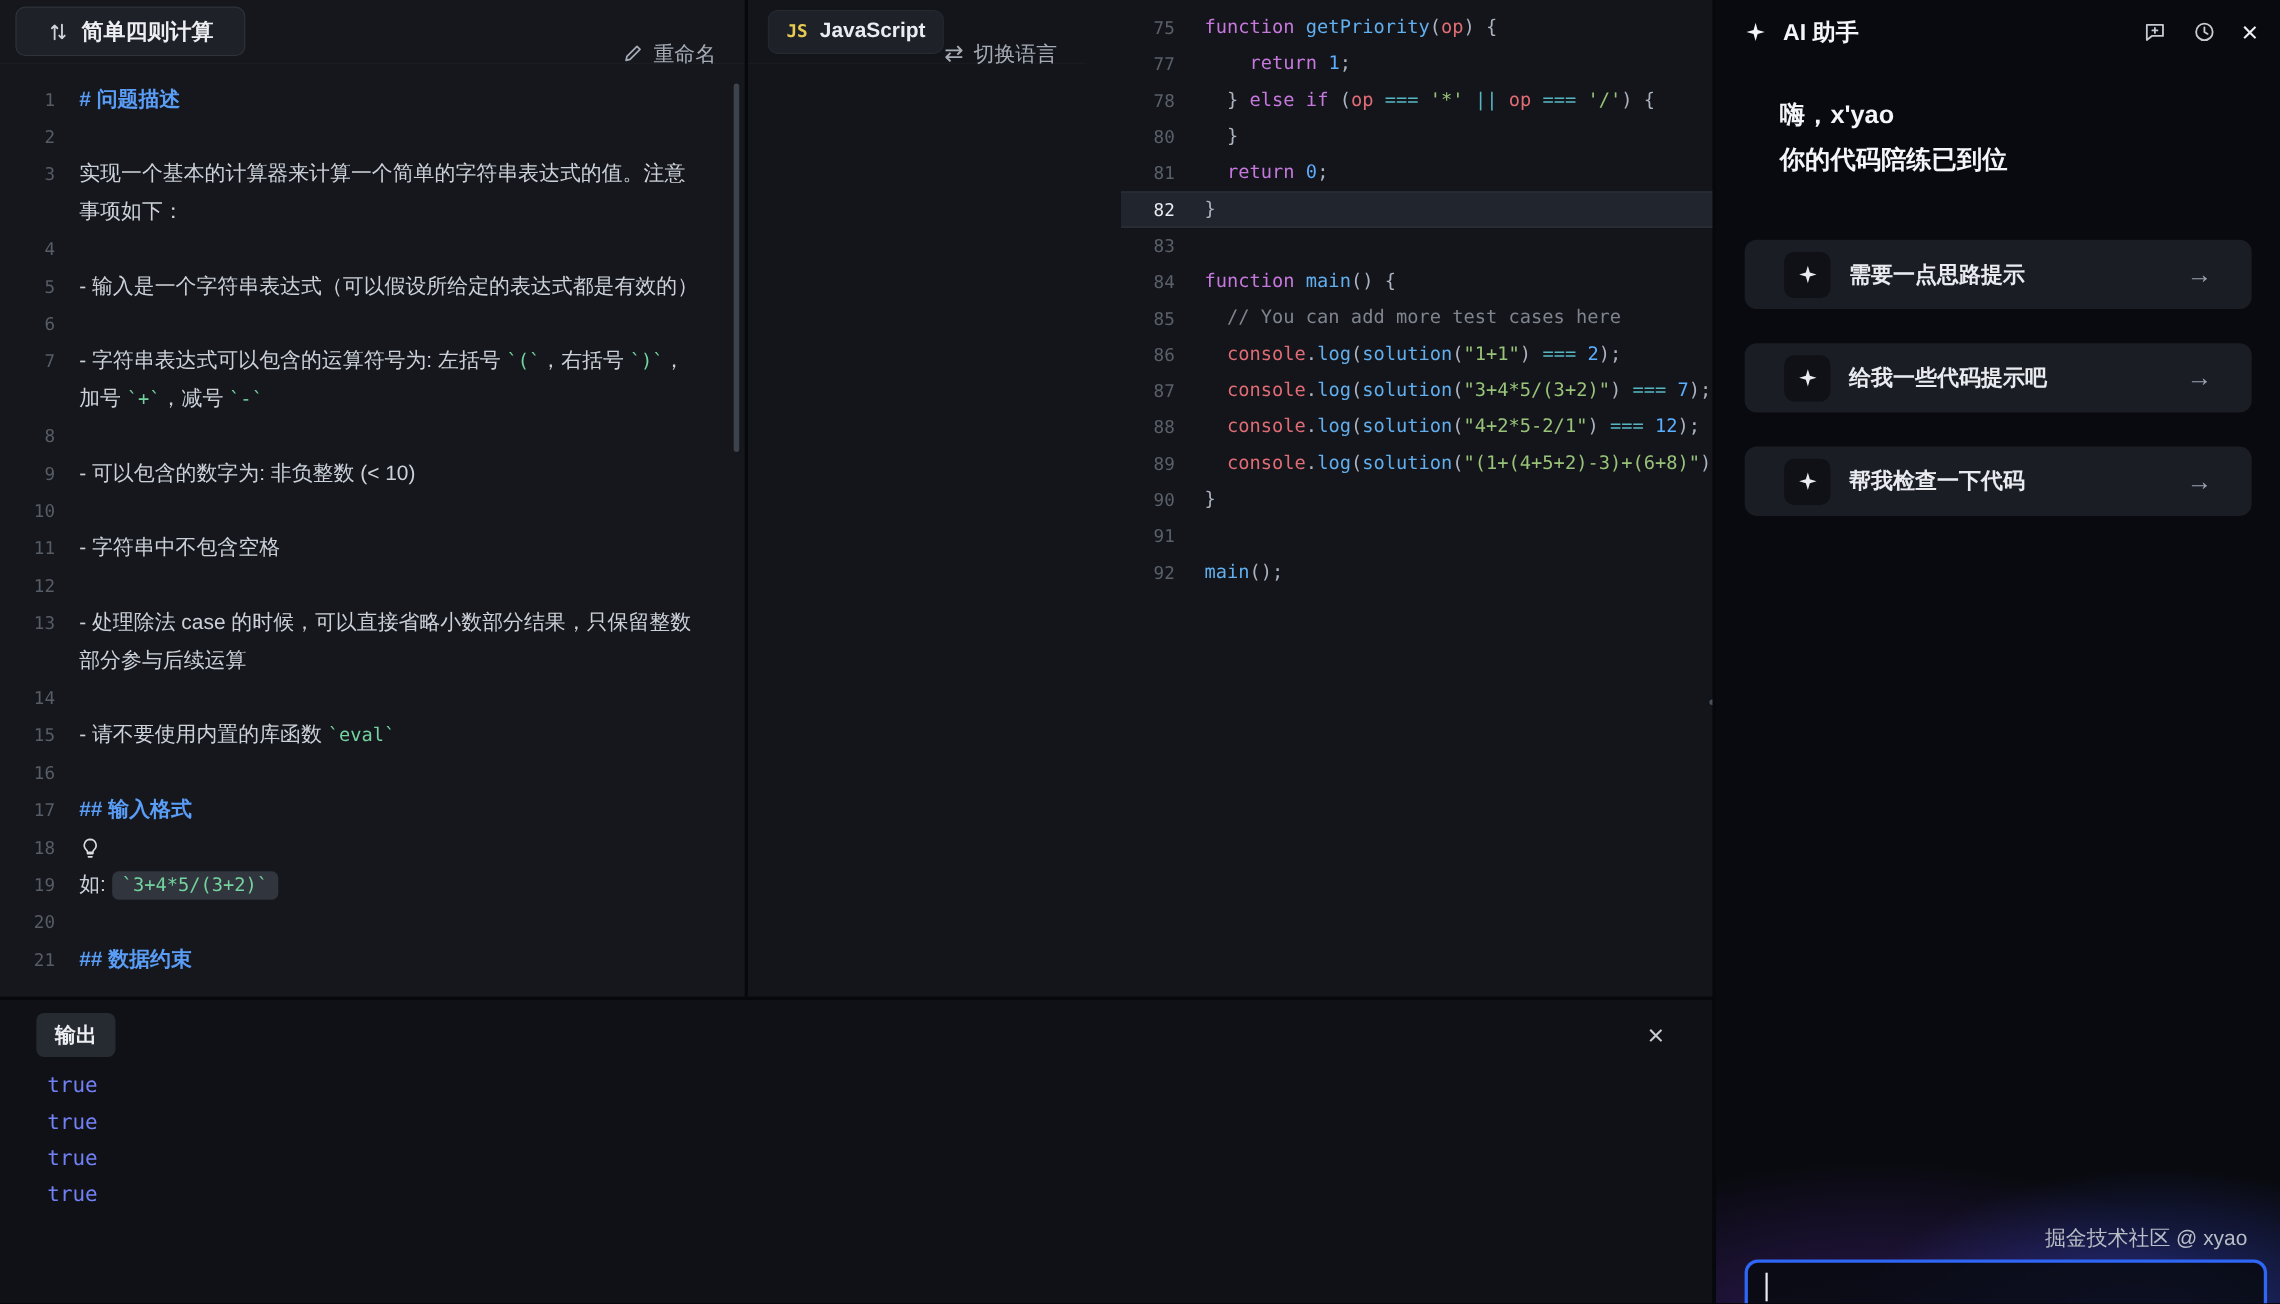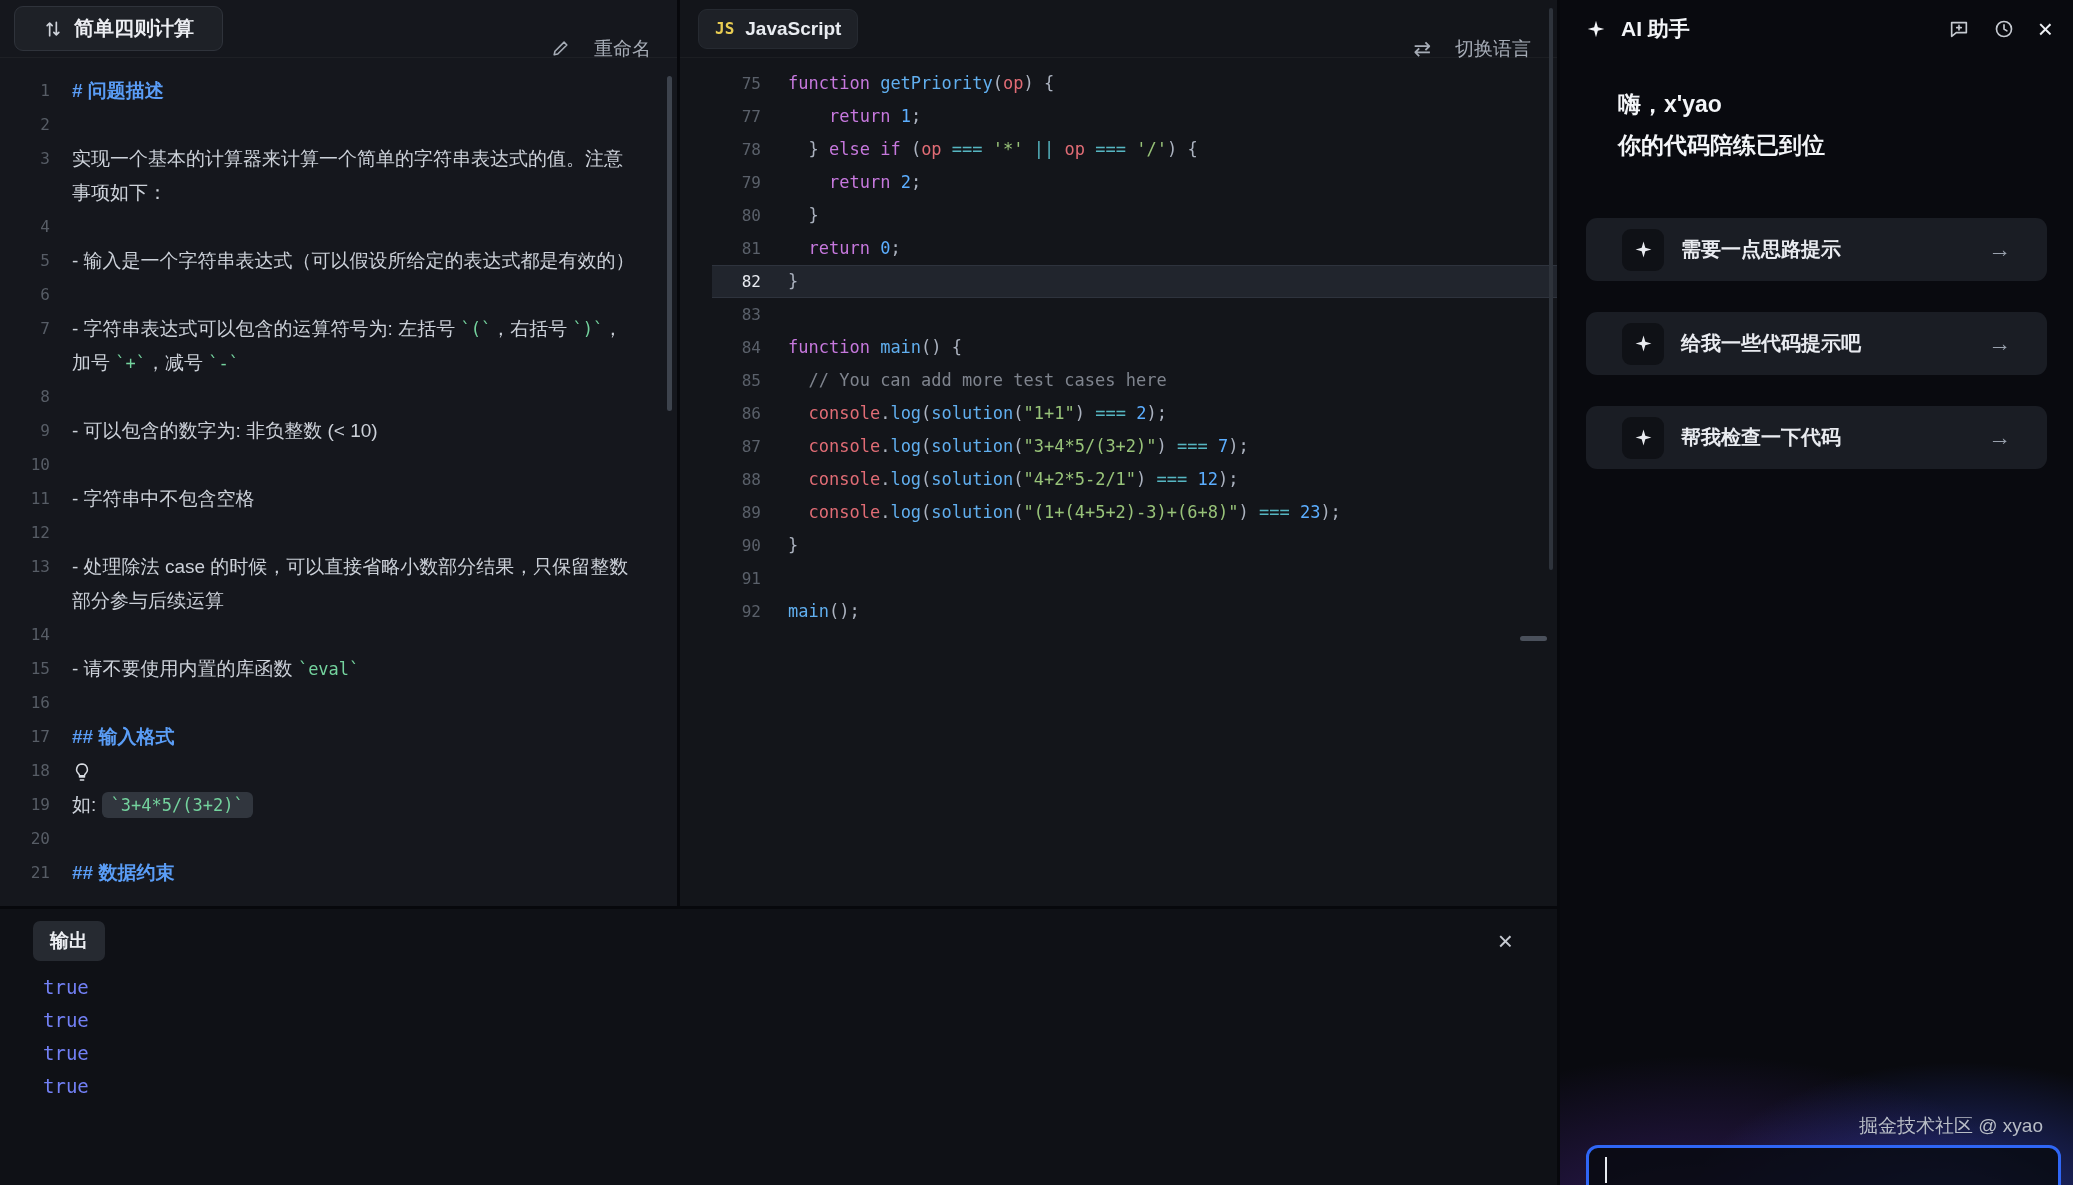--- a/index.html
+++ b/index.html
@@ -11,33 +11,33 @@
   }
   .app { display:flex; width:100%; height:100%; }
   .left-wrap { width:1557px; min-width:1557px; display:flex; flex-direction:column; height:100%; }
   .top-row { display:flex; height:906px; min-height:906px; }
 
   
   .problem-panel { width:680px; min-width:680px; background:#15171d; border-right:3px solid #07080c; display:flex; flex-direction:column; position:relative; }
   .panel-header { height:58px; min-height:58px; display:flex; align-items:center; justify-content:space-between; padding:0 26px 0 14px; border-bottom:1px solid rgba(255,255,255,0.04); }
   .title-chip { display:flex; align-items:center; gap:11px; background:#1e2127; border:1px solid #2f333b; border-radius:9px; padding:8px 28px; font-size:20px; font-weight:700; color:#eceef2; }
   .title-chip svg { color:#cfd3da; }
-  .ghost-btn { display:flex; align-items:center; gap:24px; color:#a6acb6; font-size:19px; cursor:pointer; background:none; border:none; font-family:inherit;margin-top:40px; }
+  .ghost-btn { display:flex; align-items:center; gap:9px; color:#a6acb6; font-size:19px; cursor:pointer; background:none; border:none; font-family:inherit;margin-top:40px; }
   .md-body { flex:1; padding-top:16px; overflow:hidden; font-size:19px; }
   .md-row { display:flex; align-items:flex-start; }
   .md-gutter { width:72px; min-width:72px; text-align:right; padding-right:22px; color:#575d66; font-family:"DejaVu Sans Mono","Liberation Mono",monospace; font-size:16px; line-height:34px; }
   .md-content { flex:1; padding-right:40px; line-height:34px; min-height:34px; color:#ccd1d9; word-break:break-all; }
   .md-heading { color:var(--heading,#5a9df6); font-weight:700; }
   .md-code { color:var(--inline_code,#74d39e); font-family:"DejaVu Sans Mono","Liberation Mono",monospace; font-size:17px; }
   .md-chip { color:var(--inline_code,#74d39e); font-family:"DejaVu Sans Mono","Liberation Mono",monospace; font-size:17px; background:#31363e; border-radius:6px; padding:3px 9px; }
   .md-bulb svg { vertical-align:-5px; }
   .problem-scrollbar { position:absolute; top:76px; right:5px; width:5px; height:335px; background:#3d434d; border-radius:3px; }
 
   
-  .editor-panel { flex:1; background:#13151a; display:flex; flex-direction:column; position:relative;justify-content:space-between; }
+  .editor-panel { flex:1; background:#13151a; display:flex; position:relative;justify-content:space-between; }
   .lang-tab { display:flex; align-items:center; gap:11px; background:#1e2127; border:1px solid #262a31; border-radius:9px; padding:8px 16px; margin-left:4px; cursor:pointer; }
   .js-badge { color:#e8cc52; font-weight:700; font-size:16px; font-family:"DejaVu Sans Mono","Liberation Mono",monospace; }
   .lang-label { color:#e9ecf1; font-size:19px; font-weight:600; }
   .code-body { flex:1; padding-top:9px; font-family:"DejaVu Sans Mono","Liberation Mono",monospace; font-size:17px; position:relative; overflow:hidden;margin-left:32px; }
   .code-row { display:flex; height:33px; line-height:33px; }
   .code-row.active { background:#21252d; box-shadow:inset 0 1px 0 #2e333d, inset 0 -1px 0 #2e333d; }
   .code-gutter { width:76px; min-width:76px; text-align:right; padding-right:27px; color:#5a606a; font-size:16px; }
   .code-row.active .code-gutter { color:#e8ebf1; }
   .code-content { white-space:pre; color:#abb2bf; }
   .tk-kw { color:var(--keyword,#c678dd); }
@@ -218,24 +218,20 @@
             </div>
             <div class="code-row">
               <span class="code-gutter">77</span>
               <span class="code-content"><span class="tk-pl">    </span><span class="tk-kw">return</span><span class="tk-pl"> </span><span class="tk-num">1</span><span class="tk-pl">;</span></span>
             </div>
             <div class="code-row">
               <span class="code-gutter">78</span>
               <span class="code-content"><span class="tk-pl">  } </span><span class="tk-kw">else</span><span class="tk-pl"> </span><span class="tk-kw">if</span><span class="tk-pl"> (</span><span class="tk-var">op</span><span class="tk-pl"> </span><span class="tk-op">===</span><span class="tk-pl"> </span><span class="tk-str">'*'</span><span class="tk-pl"> </span><span class="tk-op">||</span><span class="tk-pl"> </span><span class="tk-var">op</span><span class="tk-pl"> </span><span class="tk-op">===</span><span class="tk-pl"> </span><span class="tk-str">'/'</span><span class="tk-pl">) {</span></span>
             </div>
             <div class="code-row">
-              <span class="code-gutter">79</span>
-              <span class="code-content"><span class="tk-pl">    </span><span class="tk-kw">return</span><span class="tk-pl"> </span><span class="tk-num">2</span><span class="tk-pl">;</span></span>
-            </div>
-            <div class="code-row">
               <span class="code-gutter">80</span>
               <span class="code-content"><span class="tk-pl">  }</span></span>
             </div>
             <div class="code-row">
               <span class="code-gutter">81</span>
               <span class="code-content"><span class="tk-pl">  </span><span class="tk-kw">return</span><span class="tk-pl"> </span><span class="tk-num">0</span><span class="tk-pl">;</span></span>
             </div>
             <div class="code-row active">
               <span class="code-gutter">82</span>
               <span class="code-content"><span class="tk-pl">}</span></span>

